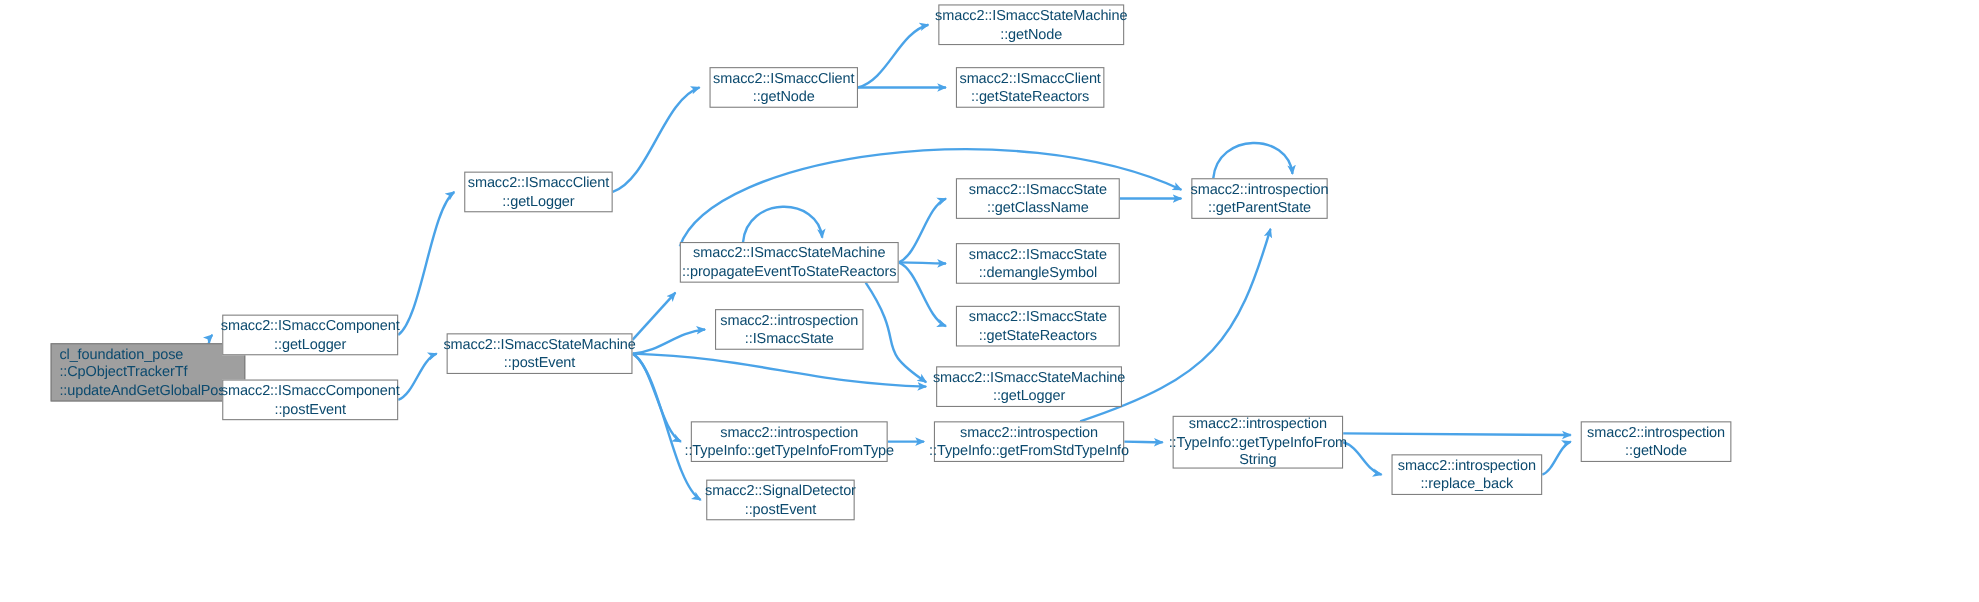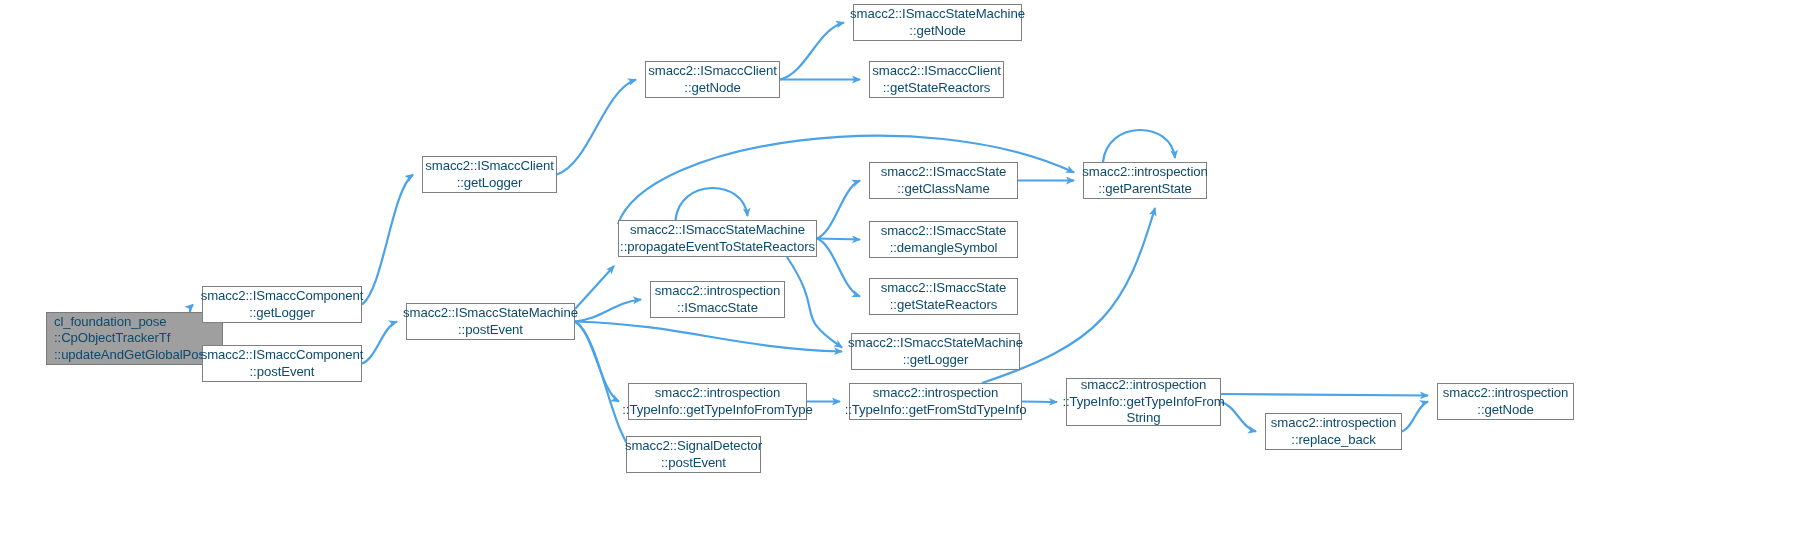--- a/index.html
+++ b/index.html
@@ -93,19 +93,19 @@
       <div class="node" style="left: 869px; top: 61px; width: 135px; height: 37px;"><span class="ln">smacc2::ISmaccClient</span><span class="ln">::getStateReactors</span></div>
       <div class="node" style="left: 406px; top: 303px; width: 169px; height: 37px;"><span class="ln">smacc2::ISmaccStateMachine</span><span class="ln">::postEvent</span></div>
       <div class="node" style="left: 618px; top: 220px; width: 199px; height: 37px;"><span class="ln">smacc2::ISmaccStateMachine</span><span class="ln">::propagateEventToStateReactors</span></div>
       <div class="node" style="left: 650px; top: 281px; width: 135px; height: 37px;"><span class="ln">smacc2::introspection</span><span class="ln">::ISmaccState</span></div>
       <div class="node" style="left: 869px; top: 162px; width: 149px; height: 37px;"><span class="ln">smacc2::ISmaccState</span><span class="ln">::getClassName</span></div>
       <div class="node" style="left: 869px; top: 221px; width: 149px; height: 37px;"><span class="ln">smacc2::ISmaccState</span><span class="ln">::demangleSymbol</span></div>
       <div class="node" style="left: 869px; top: 278px; width: 149px; height: 37px;"><span class="ln">smacc2::ISmaccState</span><span class="ln">::getStateReactors</span></div>
       <div class="node" style="left: 851px; top: 333px; width: 169px; height: 37px;"><span class="ln">smacc2::ISmaccStateMachine</span><span class="ln">::getLogger</span></div>
       <div class="node" style="left: 1083px; top: 162px; width: 124px; height: 37px;"><span class="ln">smacc2::introspection</span><span class="ln">::getParentState</span></div>
       <div class="node" style="left: 628px; top: 383px; width: 179px; height: 37px;"><span class="ln">smacc2::introspection</span><span class="ln">::TypeInfo::getTypeInfoFromType</span></div>
-      <div class="node" style="left: 626px; top: 436px; width: 135px; height: 37px;"><span class="ln">smacc2::SignalDetector</span><span class="ln">::postEvent</span></div>
+      <div class="node" style="left: 642px; top: 436px; width: 135px; height: 37px;"><span class="ln">smacc2::SignalDetector</span><span class="ln">::postEvent</span></div>
       <div class="node" style="left: 849px; top: 383px; width: 173px; height: 37px;"><span class="ln">smacc2::introspection</span><span class="ln">::TypeInfo::getFromStdTypeInfo</span></div>
       <div class="node" style="left: 1066px; top: 378px; width: 155px; height: 48px;"><span class="ln">smacc2::introspection</span><span class="ln">::TypeInfo::getTypeInfoFrom</span><span class="ln">String</span></div>
       <div class="node" style="left: 1265px; top: 413px; width: 137px; height: 37px;"><span class="ln">smacc2::introspection</span><span class="ln">::replace_back</span></div>
       <div class="node" style="left: 1437px; top: 383px; width: 137px; height: 37px;"><span class="ln">smacc2::introspection</span><span class="ln">::getNode</span></div>
     </div>
 </div>
 
 </body></html>

